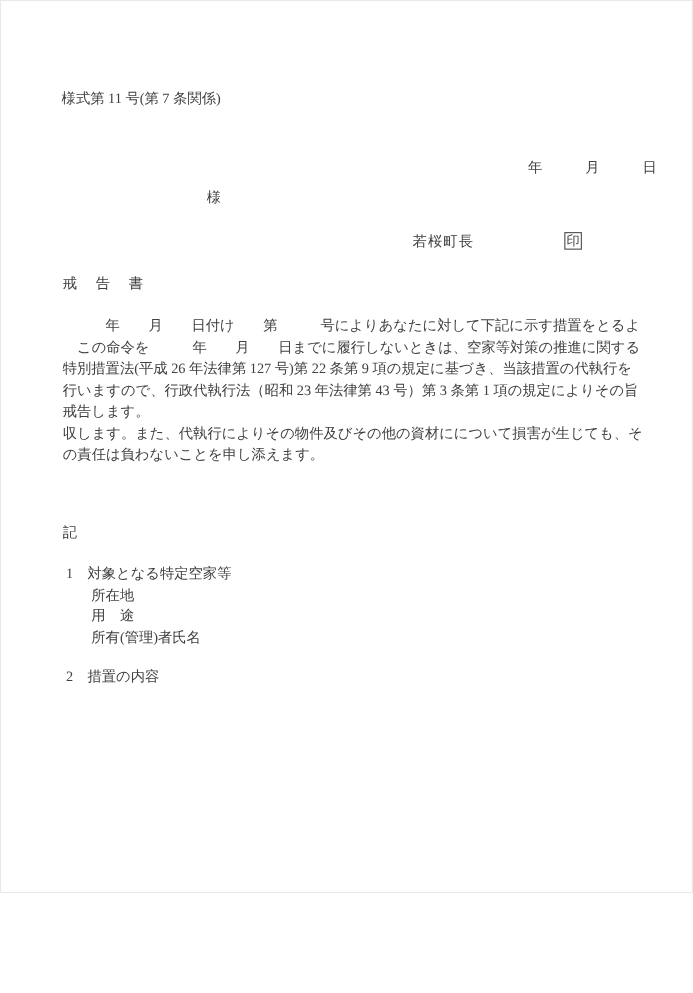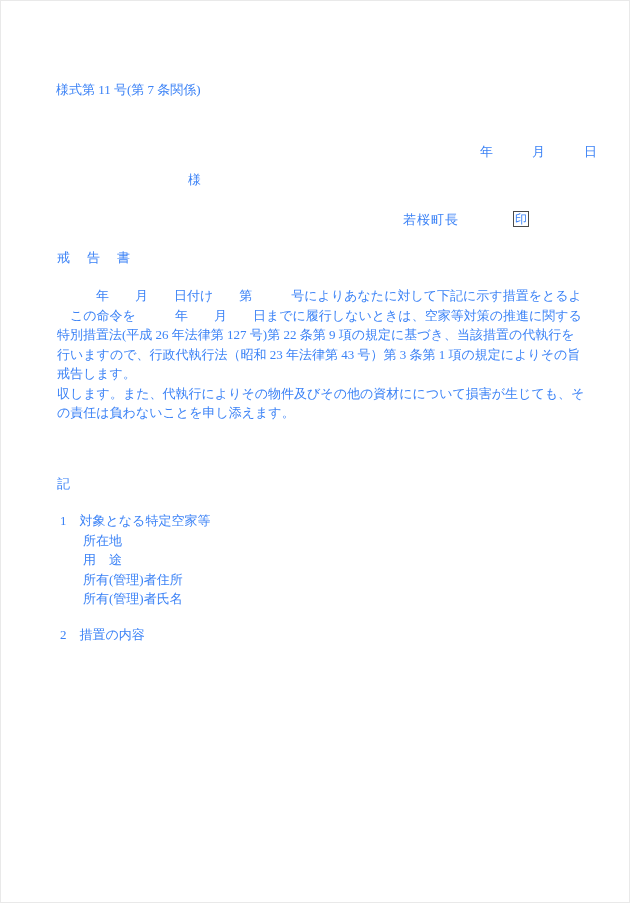--- a/index.html
+++ b/index.html
@@ -1,31 +1,31 @@
 <!DOCTYPE html>
 <html><head>
 <meta charset="utf-8">
 <style>
   html,body{margin:0;padding:0;background:#ffffff;}
   .page{
     position:relative;
-    width:630px;height:903px;
+    width:630px;height:812px;
     background:#ffffff;
     box-shadow:inset 0 0 0 1px #e9e9e9;
     font-family:"Liberation Serif","DejaVu Serif",serif;
-    color:#3b82f6;
+    color:#404040;
     font-size:13px;
     overflow:hidden;
   }
   .abs{position:absolute;}
   .line{white-space:pre;line-height:19.5px;height:19.5px;}
   .form-label{left:56px;top:80px;line-height:19.5px;white-space:pre;}
   .ref-block{top:92px;right:33px;text-align:right;line-height:24px;white-space:pre;}
   .addressee{left:188px;top:170px;line-height:19.5px;}
-  .signer{left:403px;top:210px;line-height:19.5px;letter-spacing:1px;}
+  .signer{left:375px;top:210px;line-height:19.5px;letter-spacing:1px;}
   .seal-box{
     left:513px;top:211px;
     border:1px solid #4a4a4a;
     font-size:12px;line-height:14px;
     padding:0 1px;
   }
   .center{left:57px;width:515px;text-align:left;}
   .doc-title{top:248px;letter-spacing:2px;line-height:19.5px;}
   .body-block{left:57px;top:286px;}
   .ki{top:474px;line-height:19.5px;}
@@ -62,18 +62,17 @@
       <div class="line">収します。また、代執行によりその物件及びその他の資材にについて損害が生じても、そ</div>
       <div class="line">の責任は負わないことを申し添えます。</div>
     </div>
 
   <div class="abs center ki">記</div>
 
   <div class="abs list-block" id="items">
       <div class="item-line">1　対象となる特定空家等</div>
       <div class="child-line">所在地</div>
       <div class="child-line">用　途</div>
-      <div class="child-line">所有(管理)者住所</div>
       <div class="child-line">所有(管理)者氏名</div>
       <div class="item-line item-gap">2　措置の内容</div>
     </div>
 
 </div>
 
 </body></html>

